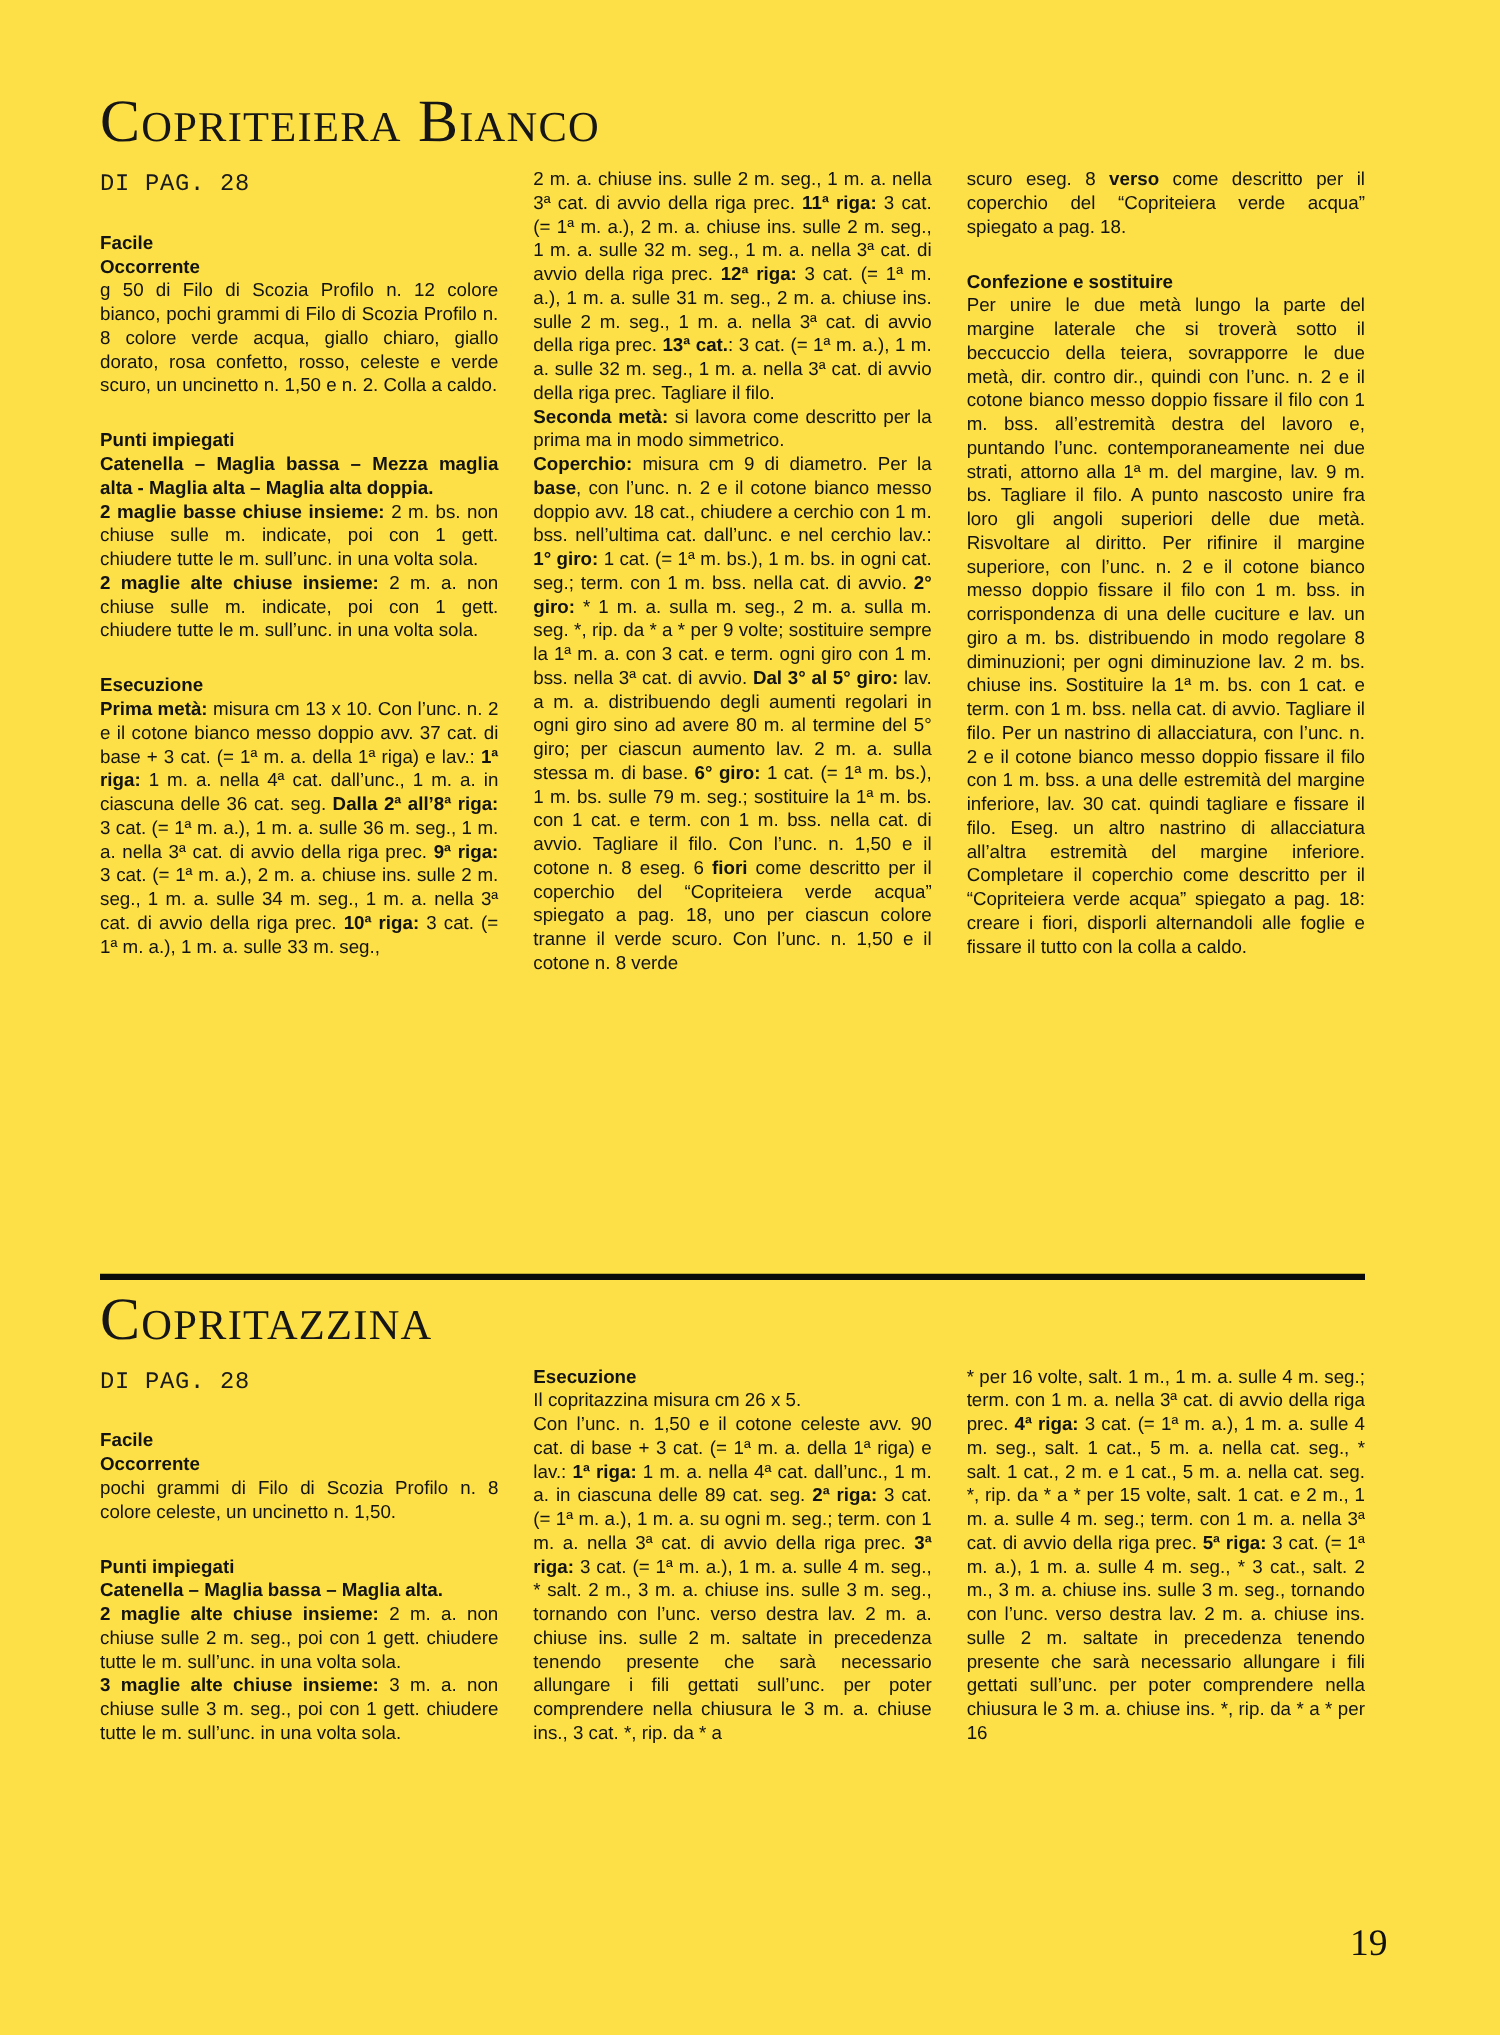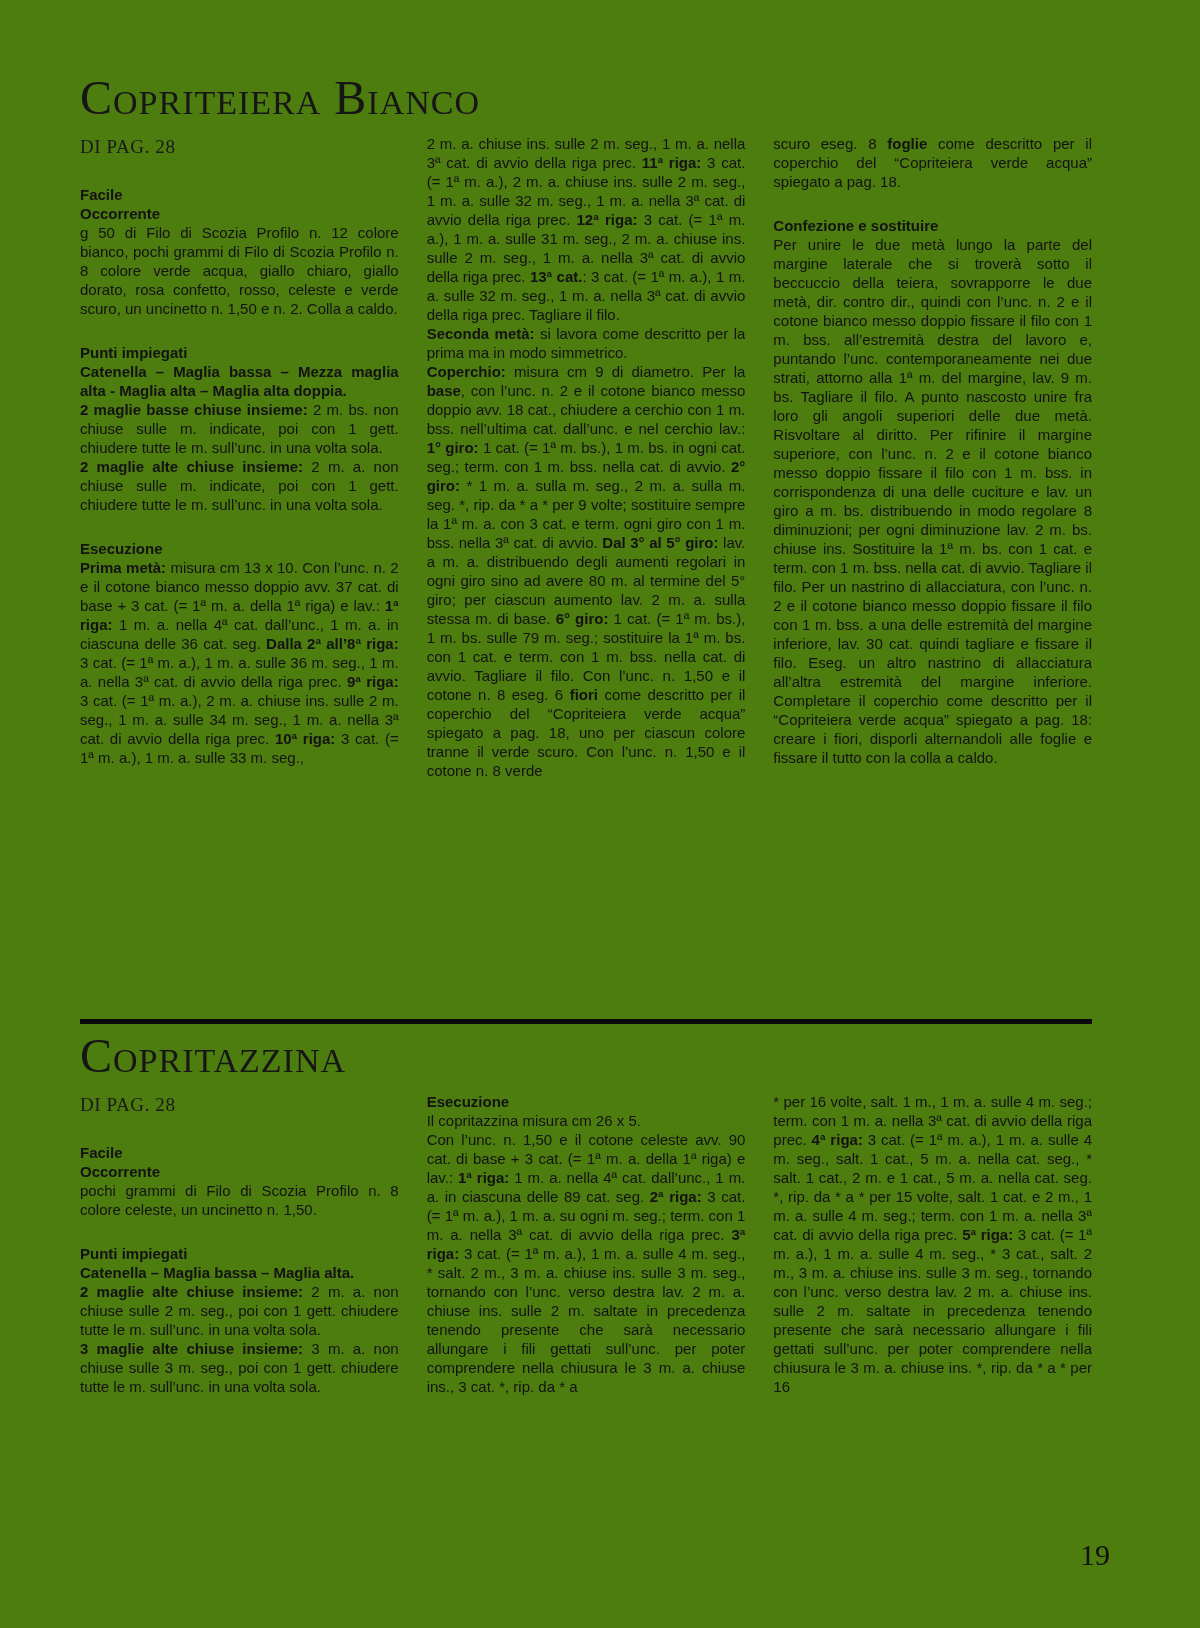--- a/index.html
+++ b/index.html
@@ -1,21 +1,21 @@
 <!DOCTYPE html>
 <html><head>
 <meta charset="utf-8">
 <style>
   * { margin: 0; padding: 0; box-sizing: border-box; }
   html, body { background: #ffffff; }
   .page {
     position: relative;
     width: 1200px;
     height: 1628px;
-    background: #4d7c0f;
+    background: #fde047;
     overflow: hidden;
     color: #131313;
     font-family: "Liberation Sans", sans-serif;
   }
   .article {
     position: absolute;
     left: 80px;
     width: 1012px;
     overflow: hidden;
   }
@@ -31,21 +31,21 @@
     color: #161616;
     margin: 0 0 12px 0;
   }
   .cols {
     display: grid;
     grid-template-columns: repeat(3, 1fr);
     column-gap: 28px;
     align-items: start;
   }
   .subtitle {
-    font-family: Liberation Serif, serif;
+    font-family: Liberation Mono, monospace;
     font-size: 19px;
     letter-spacing: 0.6px;
     color: #1a1a1a;
     margin: 2px 0 27px 0;
   }
   .article p {
     font-size: 15px;
     line-height: 19px;
     text-align: justify;
     hyphens: none;
@@ -93,21 +93,21 @@
             <p class="gap"><b>Esecuzione</b></p>
             <p><b>Prima metà:</b><span> misura cm 13 x 10. Con l’unc. n. 2 e il cotone bianco messo doppio avv. 37 cat. di base + 3 cat. (= 1ª m. a. della 1ª riga) e lav.: </span><b>1ª riga:</b><span> 1 m. a. nella 4ª cat. dall’unc., 1 m. a. in ciascuna delle 36 cat. seg. </span><b>Dalla 2ª all’8ª riga:</b><span> 3 cat. (= 1ª m. a.), 1 m. a. sulle 36 m. seg., 1 m. a. nella 3ª cat. di avvio della riga prec. </span><b>9ª riga:</b><span> 3 cat. (= 1ª m. a.), 2 m. a. chiuse ins. sulle 2 m. seg., 1 m. a. sulle 34 m. seg., 1 m. a. nella 3ª cat. di avvio della riga prec. </span><b>10ª riga:</b><span> 3 cat. (= 1ª m. a.), 1 m. a. sulle 33 m. seg.,</span></p>
           </div>
       </div>
       <div class="col">
           <p><span>2 m. a. chiuse ins. sulle 2 m. seg., 1 m. a. nella 3ª cat. di avvio della riga prec. </span><b>11ª riga:</b><span> 3 cat. (= 1ª m. a.), 2 m. a. chiuse ins. sulle 2 m. seg., 1 m. a. sulle 32 m. seg., 1 m. a. nella 3ª cat. di avvio della riga prec. </span><b>12ª riga:</b><span> 3 cat. (= 1ª m. a.), 1 m. a. sulle 31 m. seg., 2 m. a. chiuse ins. sulle 2 m. seg., 1 m. a. nella 3ª cat. di avvio della riga prec. </span><b>13ª cat.</b><span>: 3 cat. (= 1ª m. a.), 1 m. a. sulle 32 m. seg., 1 m. a. nella 3ª cat. di avvio della riga prec. Tagliare il filo.</span></p>
           <p><b>Seconda metà:</b><span> si lavora come descritto per la prima ma in modo simmetrico.</span></p>
           <p><b>Coperchio:</b><span> misura cm 9 di diametro. Per la </span><b>base</b><span>, con l’unc. n. 2 e il cotone bianco messo doppio avv. 18 cat., chiudere a cerchio con 1 m. bss. nell’ultima cat. dall’unc. e nel cerchio lav.: </span><b>1° giro:</b><span> 1 cat. (= 1ª m. bs.), 1 m. bs. in ogni cat. seg.; term. con 1 m. bss. nella cat. di avvio. </span><b>2° giro:</b><span> * 1 m. a. sulla m. seg., 2 m. a. sulla m. seg. *, rip. da * a * per 9 volte; sostituire sempre la 1ª m. a. con 3 cat. e term. ogni giro con 1 m. bss. nella 3ª cat. di avvio. </span><b>Dal 3° al 5° giro:</b><span> lav. a m. a. distribuendo degli aumenti regolari in ogni giro sino ad avere 80 m. al termine del 5° giro; per ciascun aumento lav. 2 m. a. sulla stessa m. di base. </span><b>6° giro:</b><span> 1 cat. (= 1ª m. bs.), 1 m. bs. sulle 79 m. seg.; sostituire la 1ª m. bs. con 1 cat. e term. con 1 m. bss. nella cat. di avvio. Tagliare il filo. Con l’unc. n. 1,50 e il cotone n. 8 eseg. 6 </span><b>fiori</b><span> come descritto per il coperchio del “Copriteiera verde acqua” spiegato a pag. 18, uno per ciascun colore tranne il verde scuro. Con l’unc. n. 1,50 e il cotone n. 8 verde</span></p>
         </div>
       <div class="col">
-          <p><span>scuro eseg. 8 </span><b>foglie</b><span> come descritto per il coperchio del “Copriteiera verde acqua” spiegato a pag. 18.</span></p>
+          <p><span>scuro eseg. 8 </span><b>verso</b><span> come descritto per il coperchio del “Copriteiera verde acqua” spiegato a pag. 18.</span></p>
           <p class="gap"><b>Confezione e sostituire</b></p>
           <p><span>Per unire le due metà lungo la parte del margine laterale che si troverà sotto il beccuccio della teiera, sovrapporre le due metà, dir. contro dir., quindi con l’unc. n. 2 e il cotone bianco messo doppio fissare il filo con 1 m. bss. all’estremità destra del lavoro e, puntando l’unc. contemporaneamente nei due strati, attorno alla 1ª m. del margine, lav. 9 m. bs. Tagliare il filo. A punto nascosto unire fra loro gli angoli superiori delle due metà. Risvoltare al diritto. Per rifinire il margine superiore, con l’unc. n. 2 e il cotone bianco messo doppio fissare il filo con 1 m. bss. in corrispondenza di una delle cuciture e lav. un giro a m. bs. distribuendo in modo regolare 8 diminuzioni; per ogni diminuzione lav. 2 m. bs. chiuse ins. Sostituire la 1ª m. bs. con 1 cat. e term. con 1 m. bss. nella cat. di avvio. Tagliare il filo. Per un nastrino di allacciatura, con l’unc. n. 2 e il cotone bianco messo doppio fissare il filo con 1 m. bss. a una delle estremità del margine inferiore, lav. 30 cat. quindi tagliare e fissare il filo. Eseg. un altro nastrino di allacciatura all’altra estremità del margine inferiore. Completare il coperchio come descritto per il “Copriteiera verde acqua” spiegato a pag. 18: creare i fiori, disporli alternandoli alle foglie e fissare il tutto con la colla a caldo.</span></p>
         </div>
     </div>
   </section>
 
   <hr class="divider">
 
   <section class="article s2">
     <h1 class="title">Copritazzina</h1>

